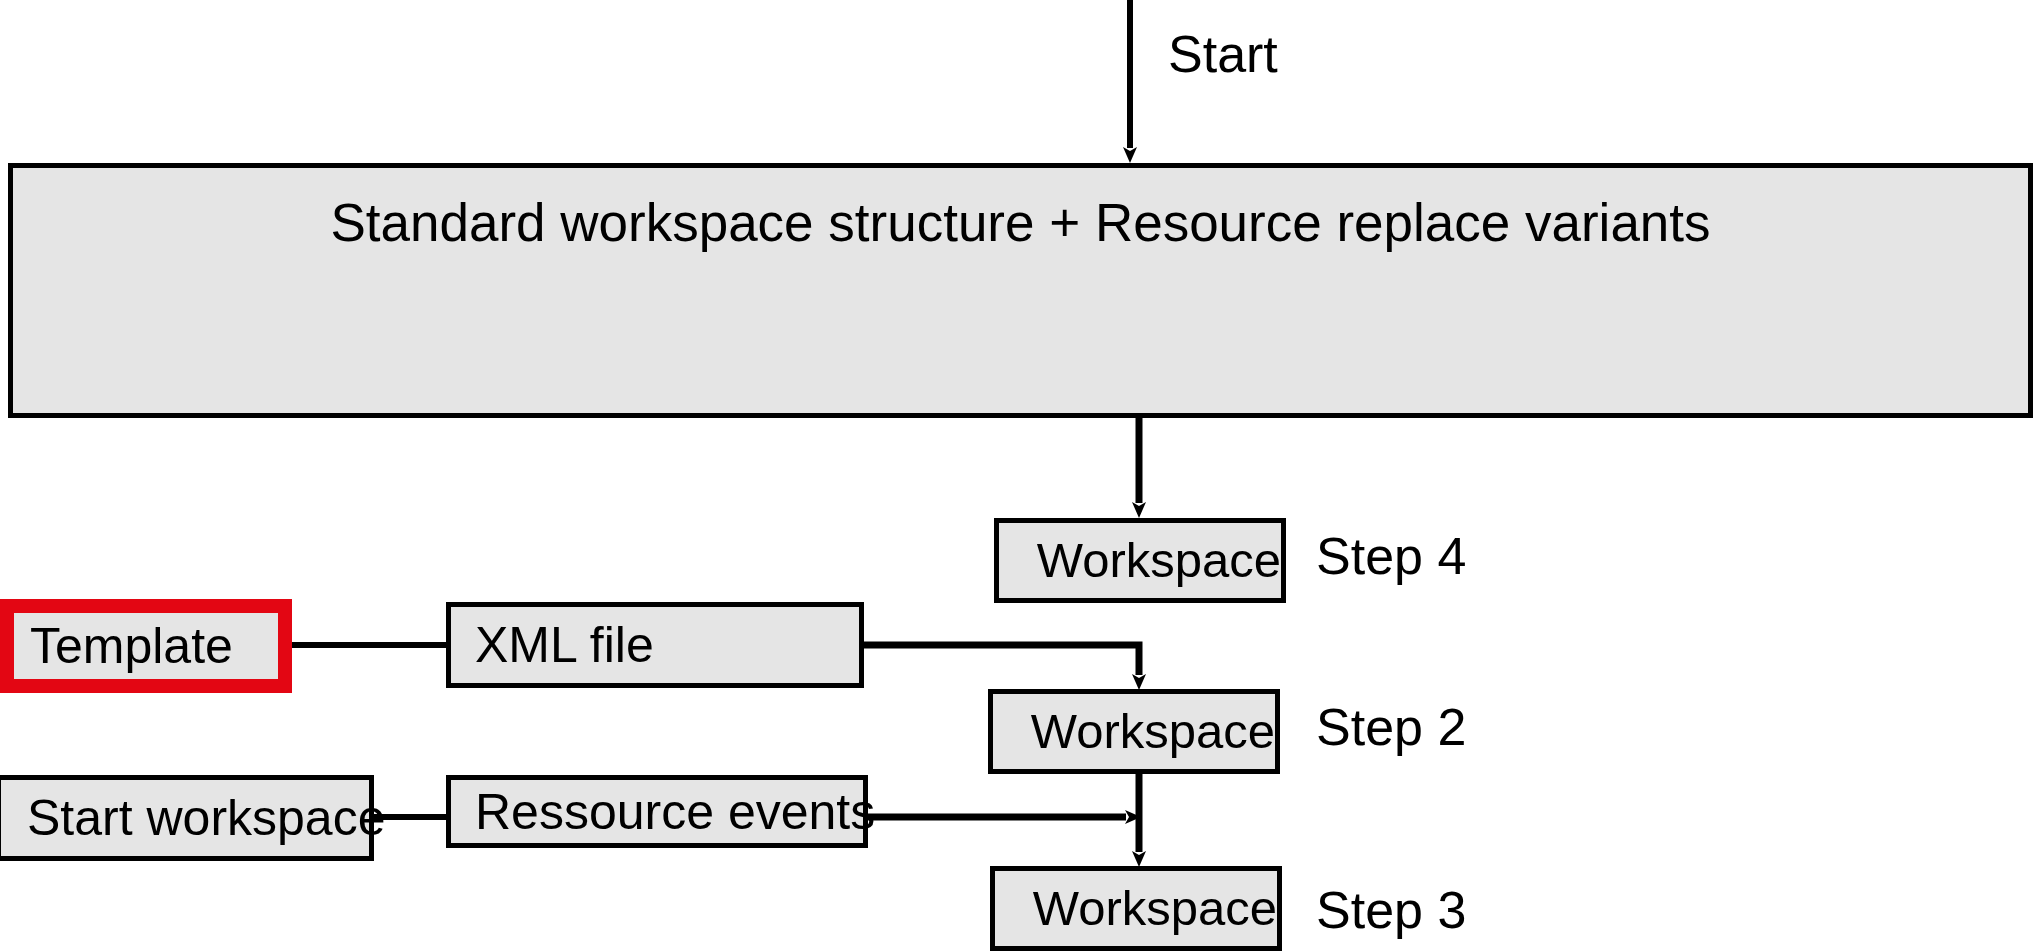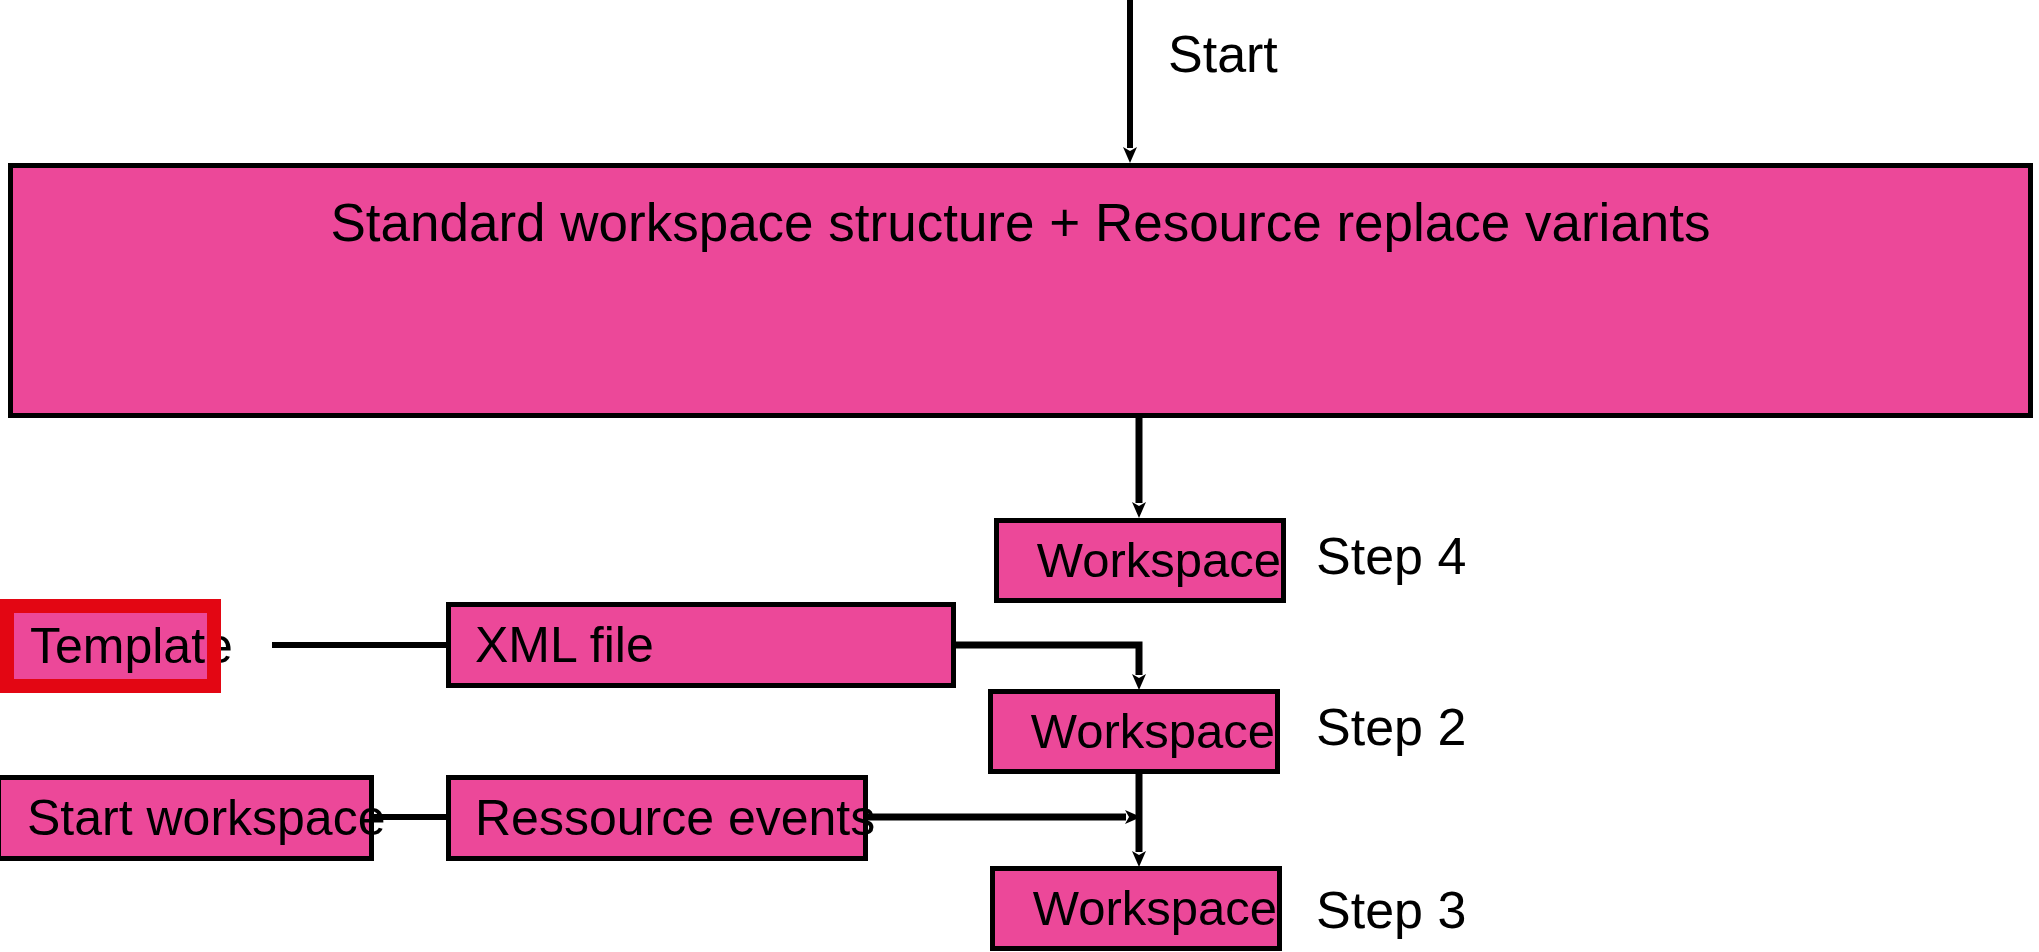--- a/index.html
+++ b/index.html
@@ -23,21 +23,21 @@
     position: absolute;
     left: 0;
     top: 0;
     width: 2039px;
     height: 952px;
     pointer-events: none;
   }
   .node {
     position: absolute;
     box-sizing: border-box;
-    background: #ec4899;
+    background: #e5e5e5;
     border: 5px solid #000000;
     display: flex;
     align-items: center;
     line-height: 1;
   }
   .node .node-label {
     white-space: nowrap;
     font-size: 52px;
     color: #000000;
   }
@@ -61,49 +61,49 @@
     padding-left: 36px;
   }
   #node-workspace-1 { left: 994px; top: 518px; width: 292px; height: 85px; }
   #node-workspace-2 { left: 988px; top: 689px; width: 292px; height: 85px; }
   #node-workspace-3 { left: 990px; top: 866px; width: 292px; height: 85px; }
   .node-workspace .node-label { font-size: 49px; }
   
   #node-template {
     left: 0px;
     top: 599px;
-    width: 221px;
+    width: 292px;
     height: 94px;
     border: 5px solid #000000;
     outline: 14px solid #E30613;
     outline-offset: -14px;
     padding-left: 25px;
   }
   #node-template .node-label { font-size: 50px; }
   #node-xmlfile {
     left: 446px;
     top: 602px;
-    width: 510px;
+    width: 418px;
     height: 86px;
     padding-left: 24px;
   }
   #node-xmlfile .node-label { font-size: 50px; }
   #node-userworkspace {
     left: -4px;
     top: 775px;
     width: 378px;
     height: 86px;
     padding-left: 26px;
   }
   #node-userworkspace .node-label { font-size: 50px; }
   #node-resourceevents {
     left: 446px;
     top: 775px;
     width: 422px;
-    height: 86px;
+    height: 73px;
     padding-left: 24px;
   }
   #node-resourceevents .node-label { font-size: 50px; }
   
   .annotation {
     position: absolute;
     font-size: 52px;
     line-height: 1;
     white-space: nowrap;
     color: #000000;

